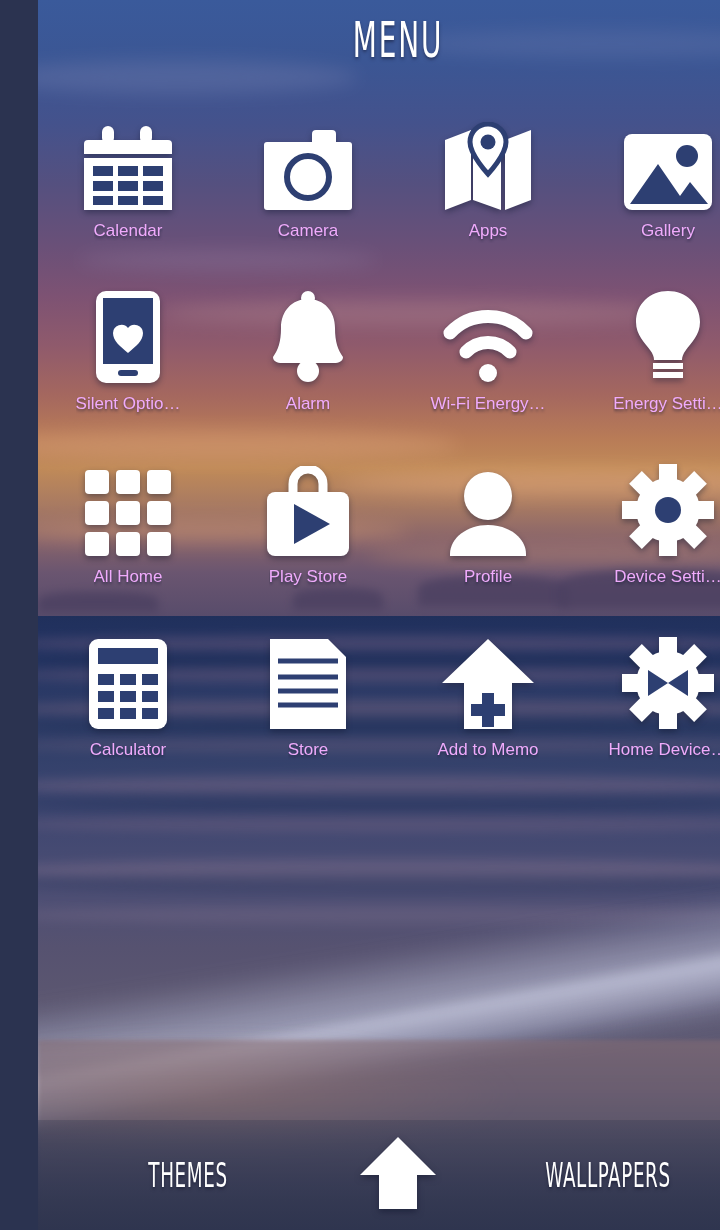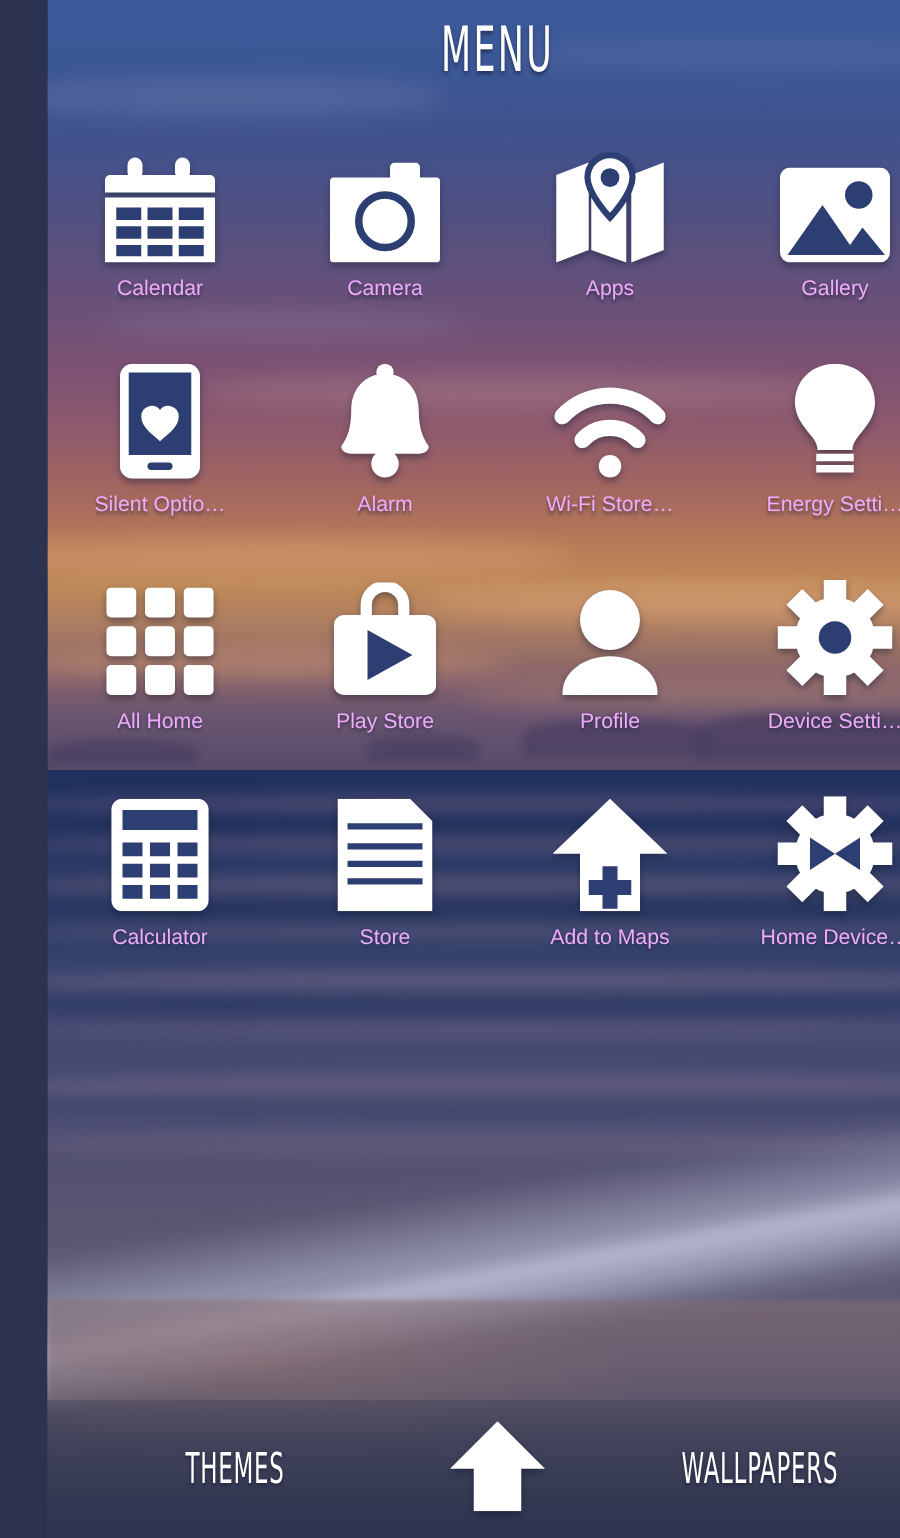--- a/index.html
+++ b/index.html
@@ -298,21 +298,21 @@
         </div>
 
         <div class="cell">
           <div class="ico">
             <svg width="92" height="76" viewBox="0 0 92 76">
               <path fill="none" stroke="#fff" stroke-width="13" stroke-linecap="round" d="M8 26a52 52 0 0 1 76 0"></path>
               <path fill="none" stroke="#fff" stroke-width="13" stroke-linecap="round" d="M24 45a30 30 0 0 1 44 0"></path>
               <circle cx="46" cy="66" r="9" fill="#fff"></circle>
             </svg>
           </div>
-          <div class="lbl">Wi-Fi Store…</div>
+          <div class="lbl">Wi-Fi Energy…</div>
         </div>
 
         <div class="cell">
           <div class="ico">
             <svg width="72" height="92" viewBox="0 0 72 92">
               <path fill="#fff" d="M36 0C18 0 4 13 4 31c0 13 9 21 14 28 3 4 4 7 4 10h28c0-3 1-6 4-10 5-7 14-15 14-28C68 13 54 0 36 0z"></path>
               <g fill="#fff">
                 <rect x="21" y="72" width="30" height="6"></rect>
                 <rect x="21" y="81" width="30" height="6"></rect>
               </g>
@@ -420,21 +420,21 @@
         <div class="cell">
           <div class="ico">
             <svg width="92" height="90" viewBox="0 0 92 90">
               <path fill="#fff" d="M46 0 L92 44 H70 V90 H22 V44 H0 Z"></path>
               <g fill="#2d3f72">
                 <rect x="40" y="54" width="12" height="34"></rect>
                 <rect x="29" y="65" width="34" height="12"></rect>
               </g>
             </svg>
           </div>
-          <div class="lbl">Add to Maps</div>
+          <div class="lbl">Add to Memo</div>
         </div>
 
         <div class="cell">
           <div class="ico">
             <svg width="92" height="92" viewBox="0 0 92 92">
               <g fill="#fff">
                 <rect x="37" y="0" width="18" height="92"></rect>
                 <rect x="0" y="37" width="92" height="18"></rect>
                 <rect x="37" y="0" width="18" height="92" transform="rotate(45 46 46)"></rect>
                 <rect x="0" y="37" width="92" height="18" transform="rotate(45 46 46)"></rect>

